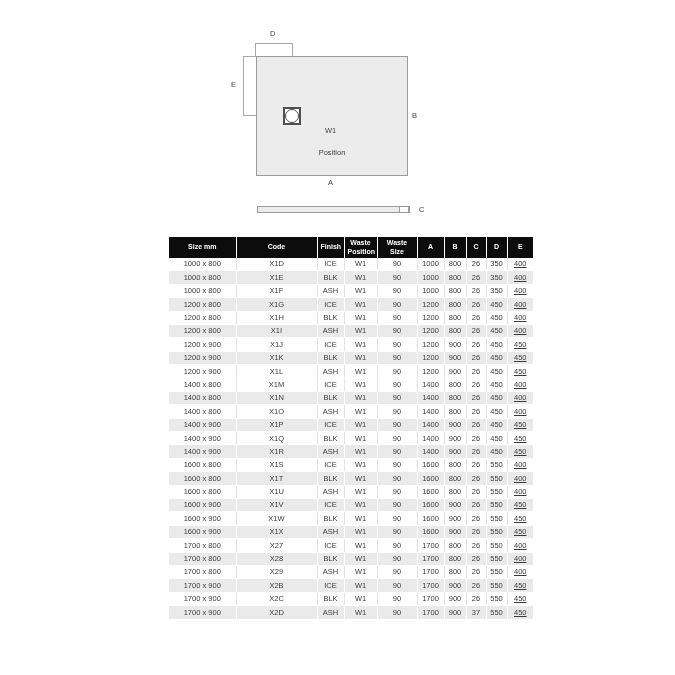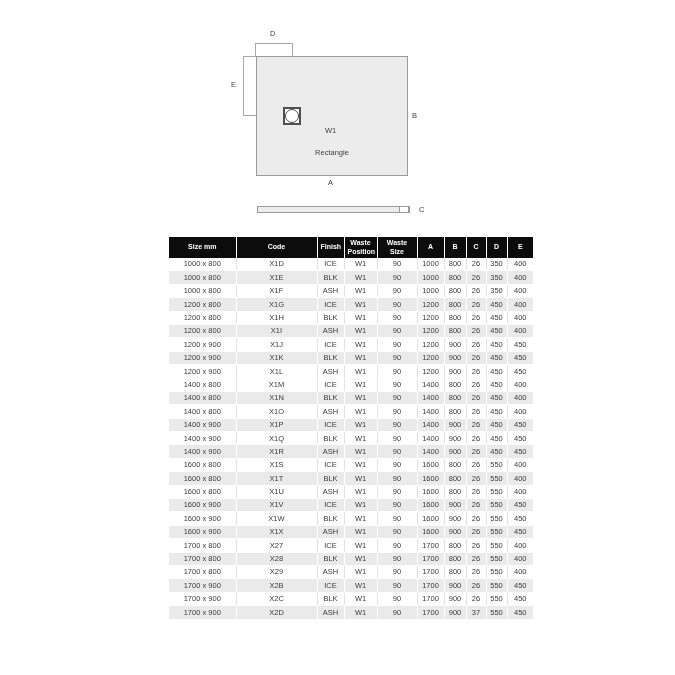--- a/index.html
+++ b/index.html
@@ -47,21 +47,21 @@
     text-align:center;vertical-align:middle;line-height:1.2;
     border-right:1px solid #fff;
   }
   table.spec th:last-child{border-right:none;}
   table.spec td{
     font-size:7.5px;color:var(--body-text);height:12.4px;padding:0;
     text-align:center;vertical-align:middle;line-height:1;
     border-right:1px solid var(--cell-sep);border-bottom:1px solid #fff;
     white-space:nowrap;overflow:hidden;
   }
-  table.spec td:last-child{border-right:none;}
+  table.spec td:last-child{border-right:none;text-decoration:underline;}
   table.spec tr.shaded td{background:var(--row-shaded);border-right-color:#fff;}
 </style>
 </head>
 <body>
 
 <div class="page">
 
   <div class="diagram">
     <div class="dline d-top"></div>
     <div class="dline d-tick-l"></div>
@@ -74,21 +74,21 @@
 
     <div class="waste-square">
       <div class="waste-circle"></div>
     </div>
 
     <span class="dlabel lbl-d">D</span>
     <span class="dlabel lbl-e">E</span>
     <span class="dlabel lbl-b">B</span>
     <span class="dlabel lbl-a">A</span>
     <span class="dlabel lbl-w1">W1</span>
-    <span class="dlabel lbl-shape">Rectangle</span>
+    <span class="dlabel lbl-shape">Position</span>
 
     <div class="profile-bar"></div>
     <div class="profile-end"></div>
     <span class="dlabel lbl-c">C</span>
   </div>
 
   <table class="spec">
     <colgroup>
         <col style="width: 67px;">
         <col style="width: 81px;">

